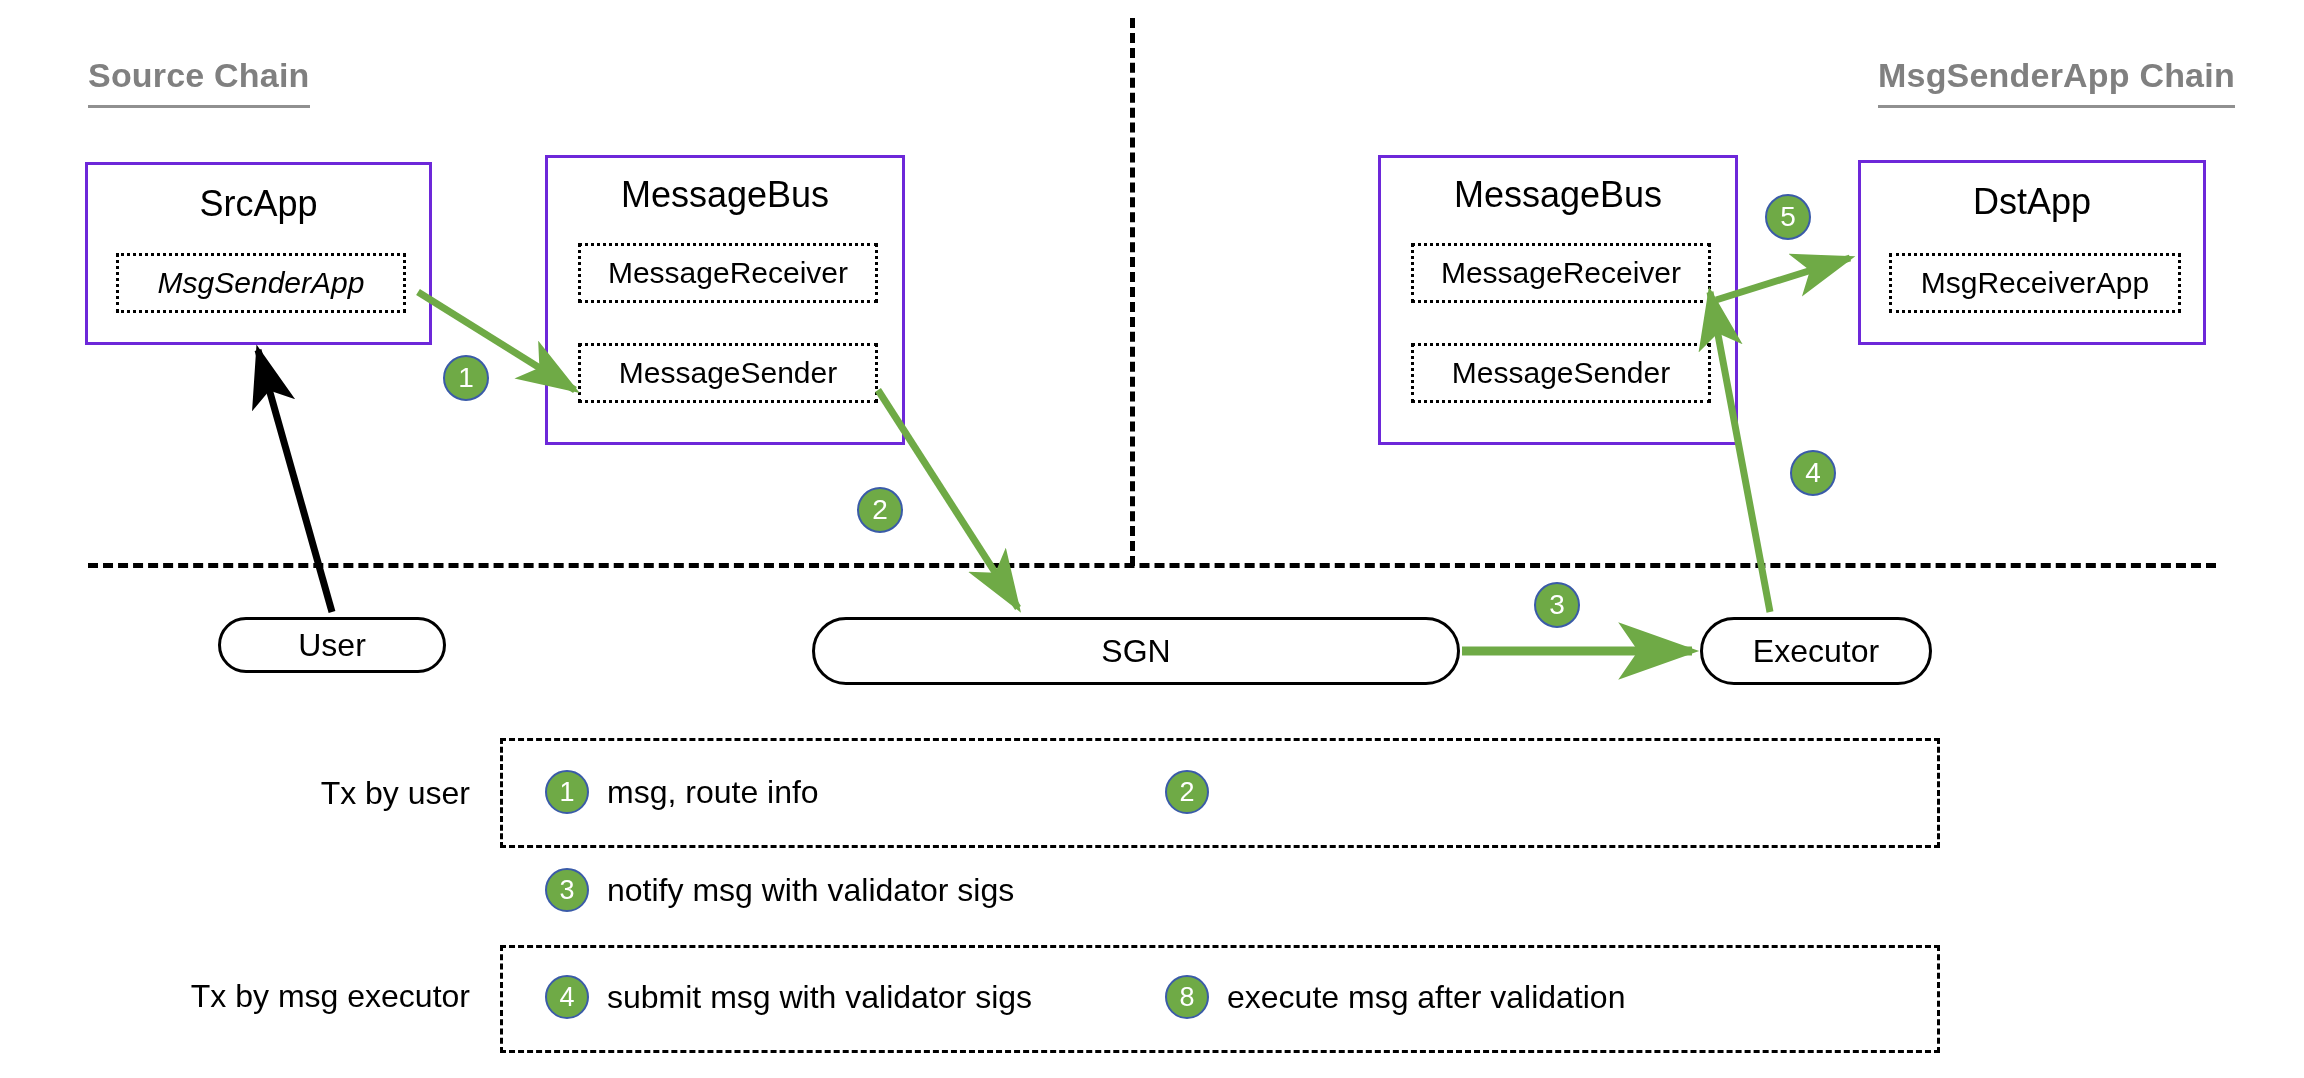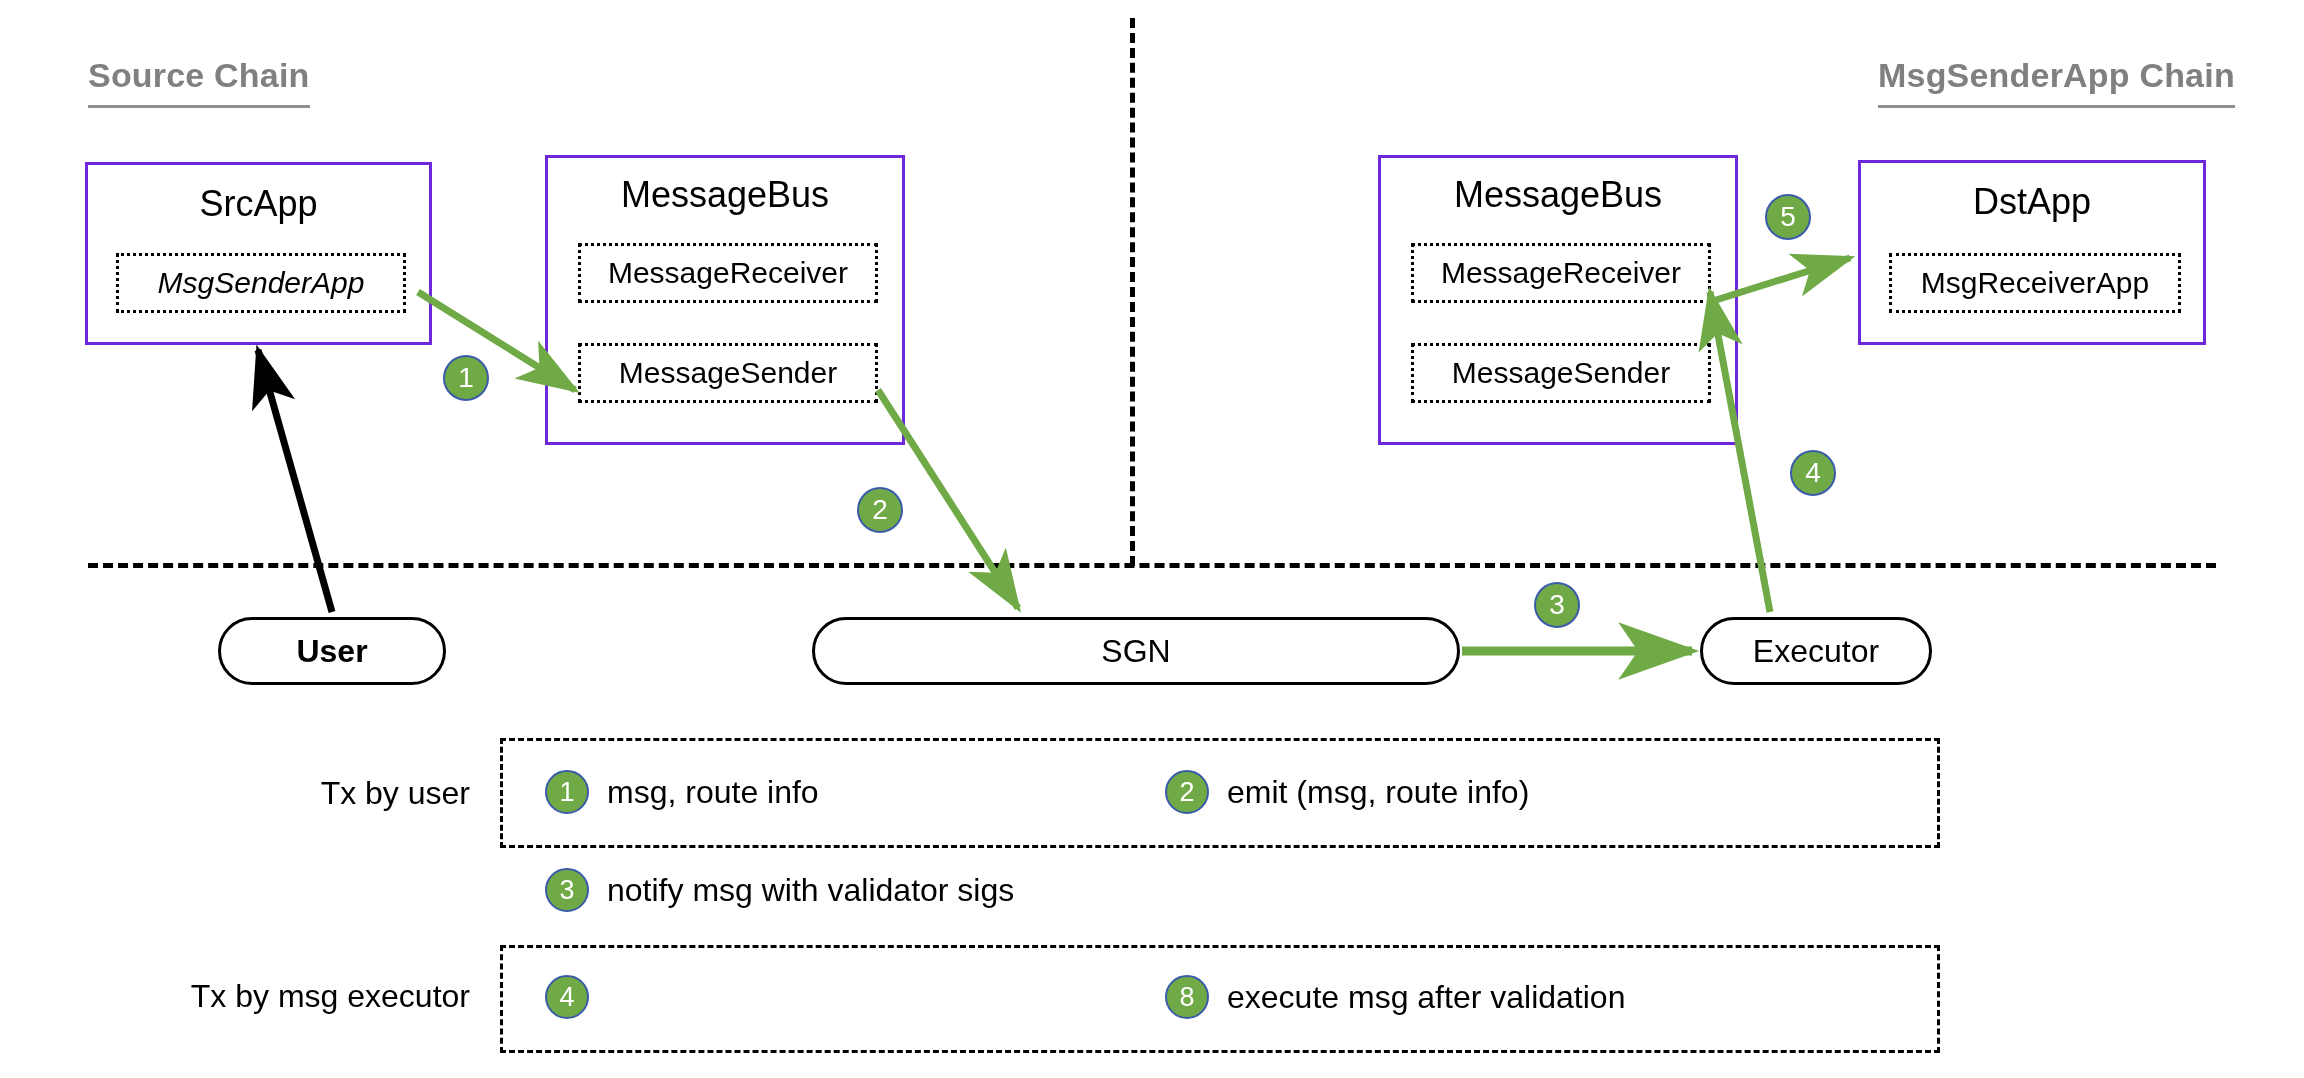--- a/index.html
+++ b/index.html
@@ -94,21 +94,21 @@
     <div class="obox-title" style="top:16px;">MessageBus</div>
     <div class="ibox" style="left:30px;top:85px;width:300px;height:60px;">MessageReceiver</div>
     <div class="ibox" style="left:30px;top:185px;width:300px;height:60px;">MessageSender</div>
   </div>
 
   <div class="obox" style="left:1858px;top:160px;width:348px;height:185px;">
     <div class="obox-title" style="top:18px;">DstApp</div>
     <div class="ibox" style="left:28px;top:90px;width:292px;height:60px;">MsgReceiverApp</div>
   </div>
 
-  <div class="pill" style="left:218px;top:617px;width:228px;height:68px;font-weight:bold;">User</div>
+  <div class="pill" style="left:218px;top:617px;width:228px;height:56px;">User</div>
 
   <div class="pill" style="left:1700px;top:617px;width:232px;height:68px;">Executor</div>
 
   <div class="pill" style="left:812px;top:617px;width:648px;height:68px;">SGN</div>
 
   <svg class="arrows" viewBox="0 0 2304 1078">
     <defs>
       <marker id="ah-green" markerWidth="10" markerHeight="10" refX="8.2" refY="3.2" orient="auto" markerUnits="strokeWidth">
         <path d="M0,0 L9,3.2 L0,6.4 L2.2,3.2 z" fill="#6FAA46"></path>
       </marker>
@@ -144,34 +144,34 @@
 
   <div class="leglabel" style="left:160px;top:775px;width:310px;">Tx by user</div>
 
   <div class="legitem" style="left:545px;top:770px;">
     <span class="badge sm" style="position:relative;left:0;top:0;">1</span>
     <span class="legtext">msg, route info</span>
   </div>
 
   <div class="legitem" style="left:1165px;top:770px;">
     <span class="badge sm" style="position:relative;left:0;top:0;">2</span>
-    <span class="legtext">emit (msg, route info)</span>
   </div>
 
   <div class="legitem" style="left:545px;top:868px;">
     <span class="badge sm" style="position:relative;left:0;top:0;">3</span>
     <span class="legtext">notify msg with validator sigs</span>
   </div>
 
   <div class="legbox" style="left:500px;top:945px;width:1440px;height:108px;"></div>
 
   <div class="leglabel" style="left:140px;top:978px;width:330px;">Tx by msg executor</div>
 
   <div class="legitem" style="left:545px;top:975px;">
     <span class="badge sm" style="position:relative;left:0;top:0;">4</span>
+    <span class="legtext">submit msg with validator sigs</span>
   </div>
 
   <div class="legitem" style="left:1165px;top:975px;">
     <span class="badge sm" style="position:relative;left:0;top:0;">8</span>
     <span class="legtext">execute msg after validation</span>
   </div>
 
 </div>
 
 </body></html>

